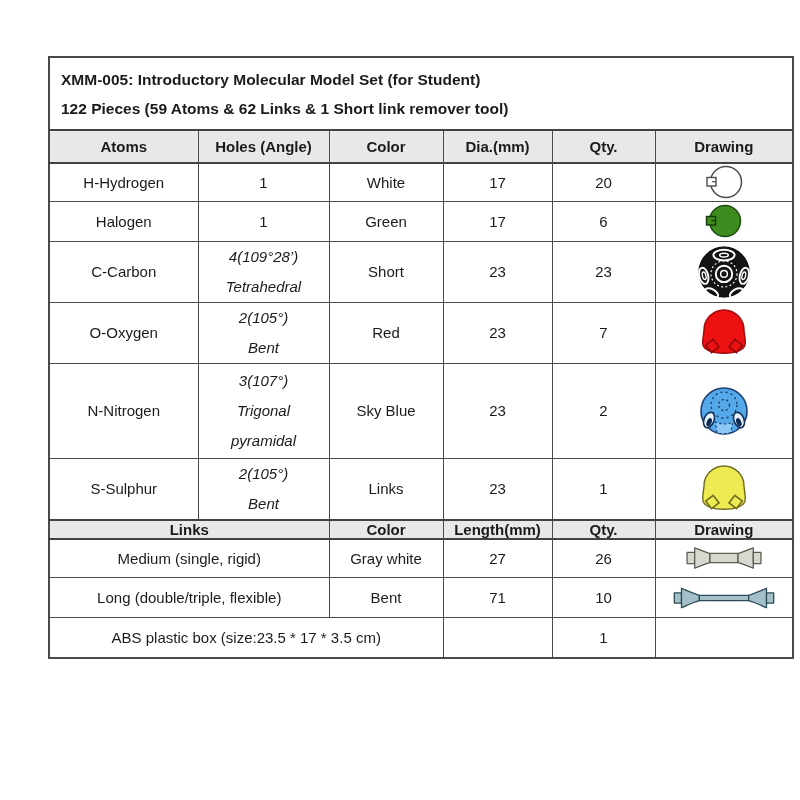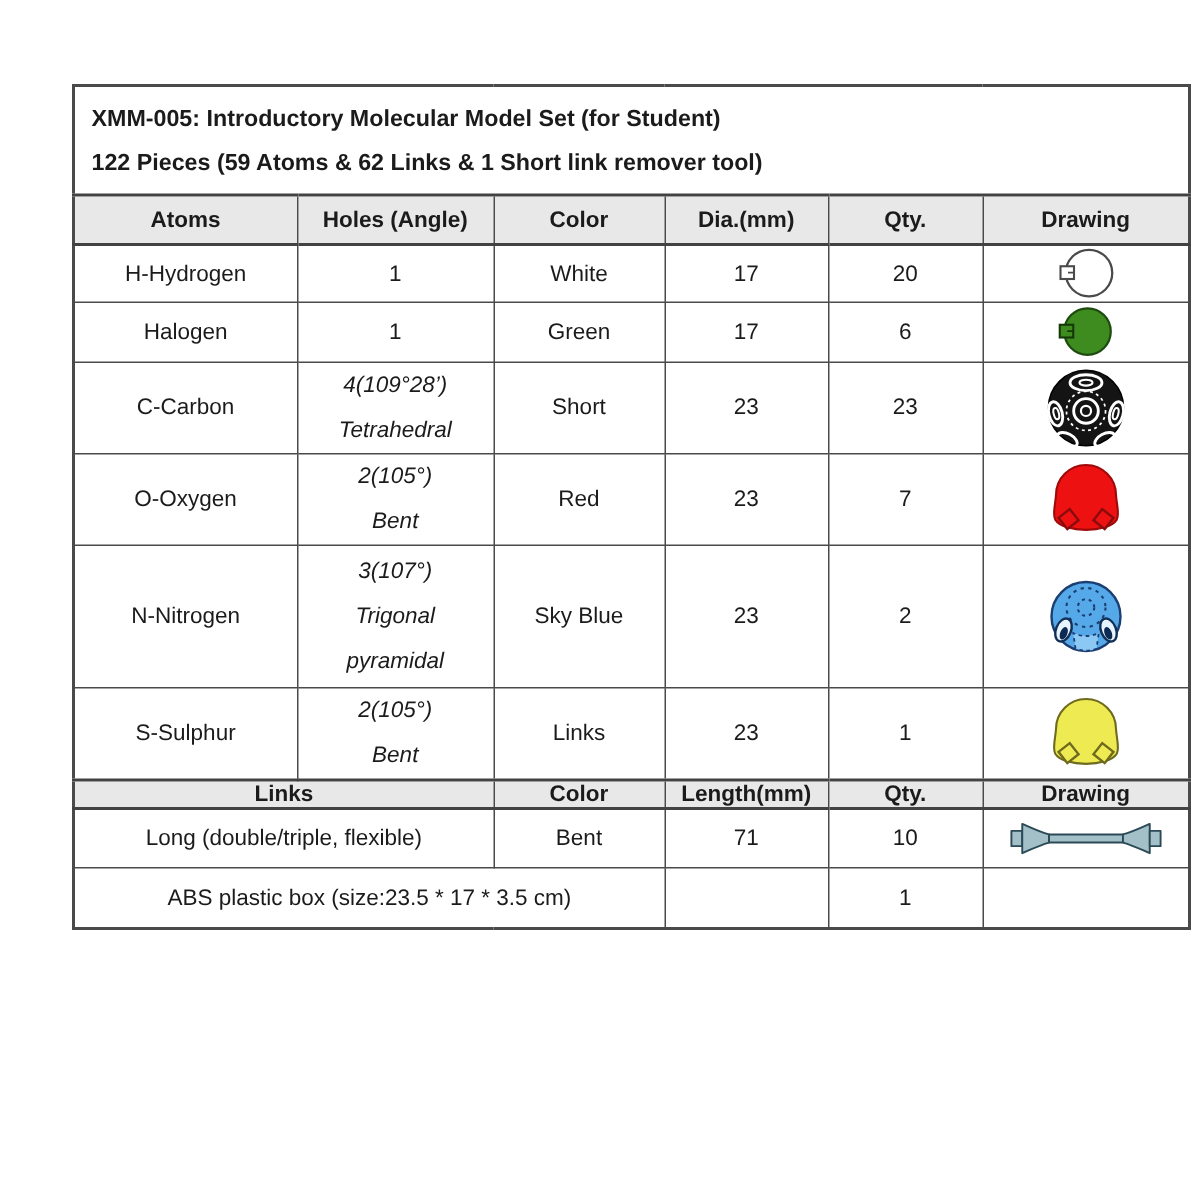--- a/index.html
+++ b/index.html
@@ -190,20 +190,35 @@
   </tr>
 
   <tr class="hdr" style="height:16px">
     <td colspan="2" class="left">Links</td>
     <td>Color</td>
     <td>Length(mm)</td>
     <td>Qty.</td>
     <td>Drawing</td>
   </tr>
 
+  <tr style="height:39px">
+    <td colspan="2" class="left">Medium (single, rigid)</td>
+    <td>Gray white</td>
+    <td>27</td>
+    <td>26</td>
+    <td class="draw">
+      <svg width="84" height="34" viewBox="0 0 92 40" stroke-linejoin="round">
+        <rect x="2.5" y="13.5" width="9" height="13" stroke="#5b5b52" stroke-width="1.5" fill="#d9d8d0"></rect>
+        <path d="M11.5,8 L29.5,14.8 L29.5,25.2 L11.5,32 Z" stroke="#5b5b52" stroke-width="1.5" fill="#d9d8d0"></path>
+        <rect x="29.5" y="14.5" width="33" height="11" stroke="#5b5b52" stroke-width="1.5" fill="#d9d8d0"></rect>
+        <path d="M80.5,8 L62.5,14.8 L62.5,25.2 L80.5,32 Z" stroke="#5b5b52" stroke-width="1.5" fill="#d9d8d0"></path>
+        <rect x="80.5" y="13.5" width="9" height="13" stroke="#5b5b52" stroke-width="1.5" fill="#d9d8d0"></rect>
+      </svg>
+    </td>
+  </tr>
 
   <tr style="height:40px">
     <td colspan="2" class="left">Long (double/triple, flexible)</td>
     <td>Bent</td>
     <td>71</td>
     <td>10</td>
     <td class="draw">
       <svg width="112" height="34" viewBox="0 0 122 40" stroke-linejoin="round">
         <rect x="2.5" y="14" width="8.5" height="12" stroke="#2c4a56" stroke-width="1.5" fill="#a3c0c9"></rect>
         <path d="M11,8.5 C18,11.5 24,14.5 32,16.8 L32,23.2 C24,25.5 18,28.5 11,31.5 Z" stroke="#2c4a56" stroke-width="1.5" fill="#a3c0c9"></path>

